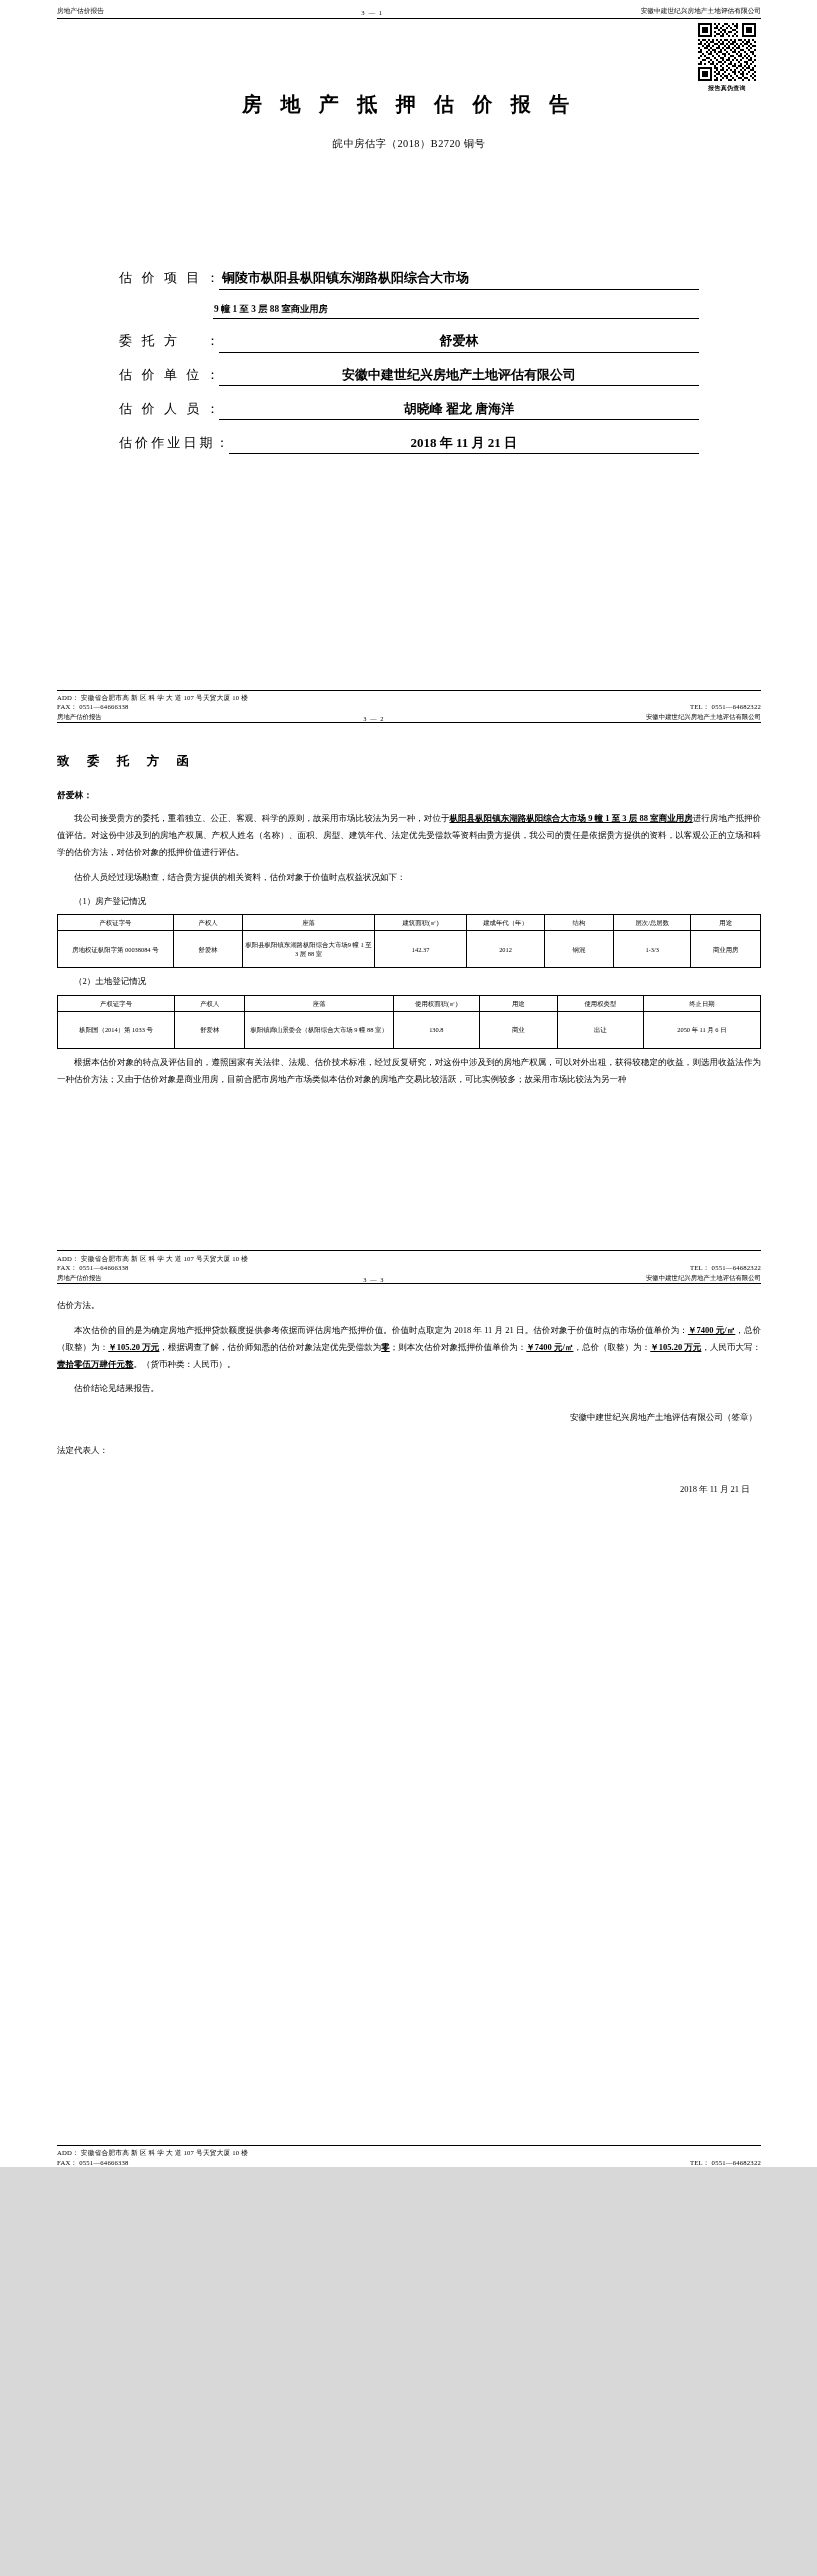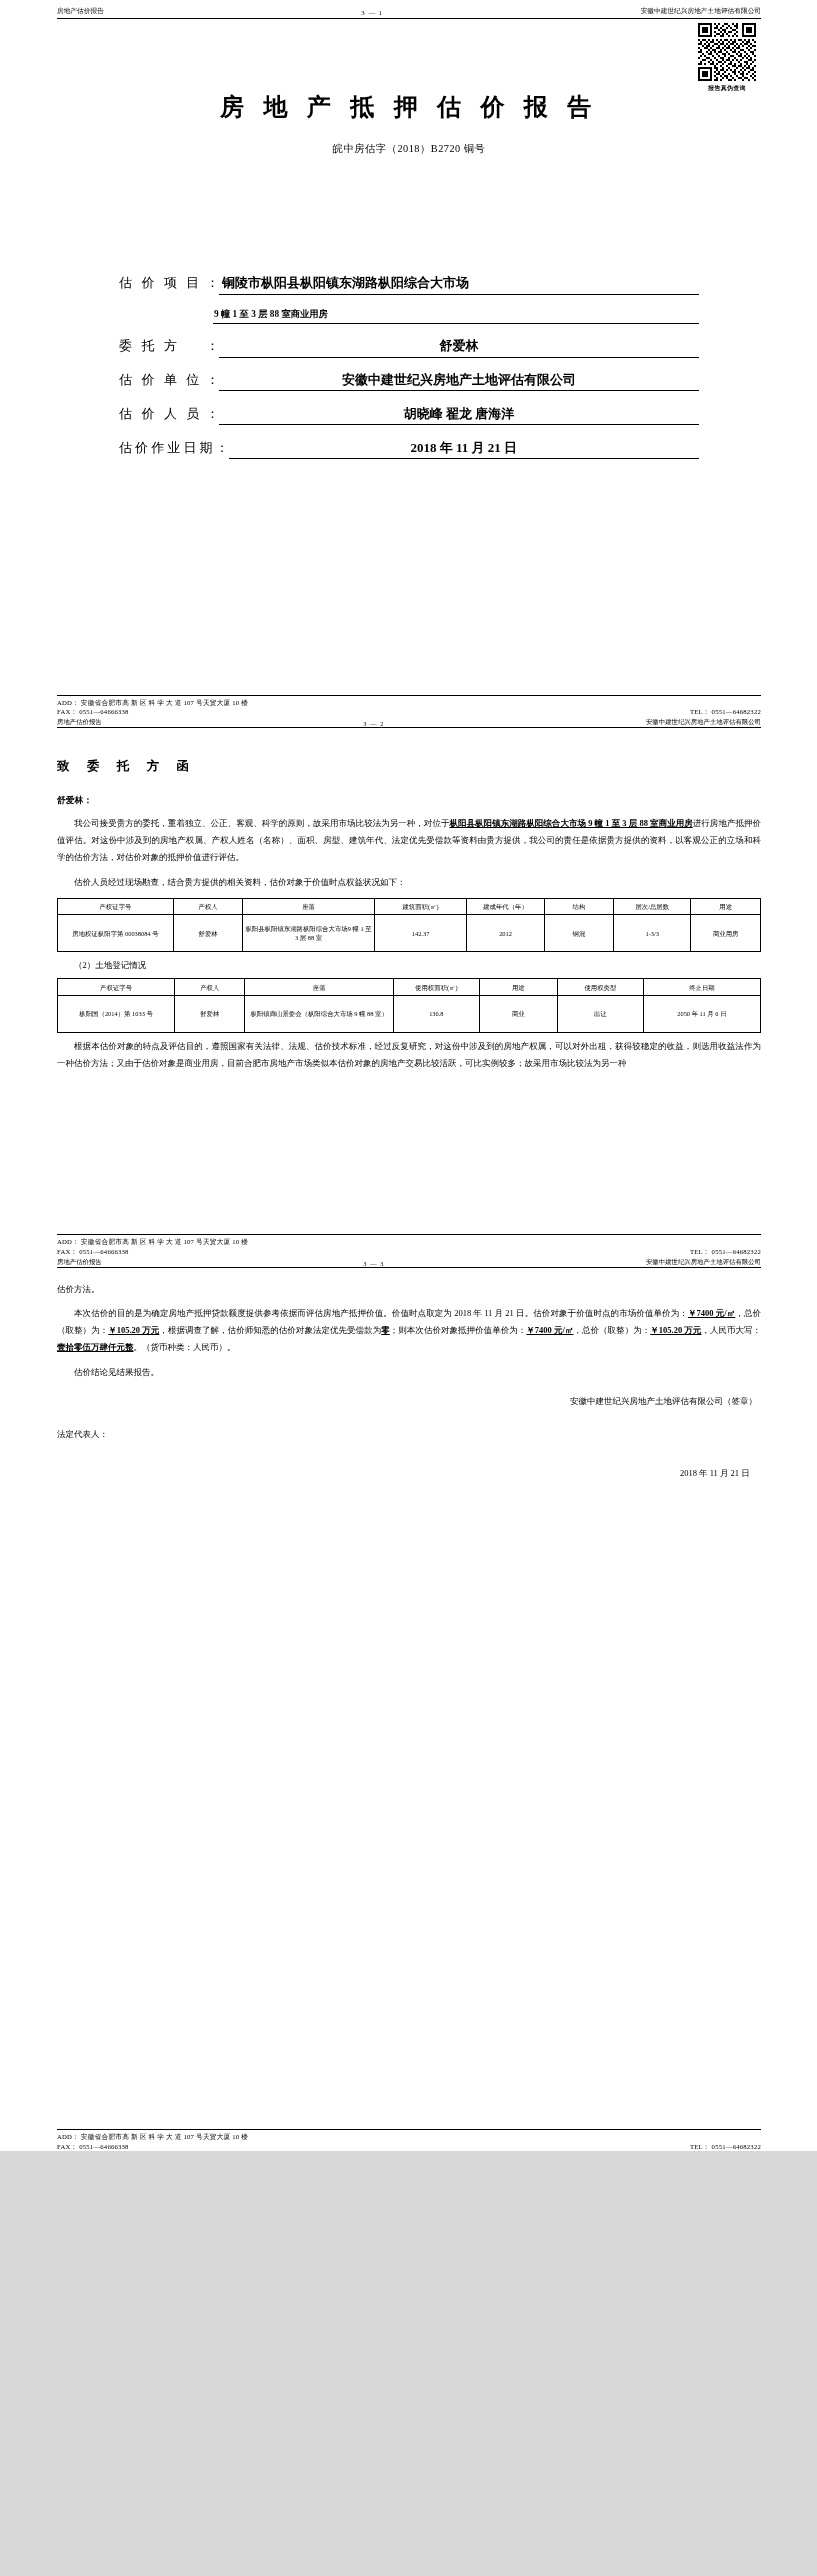--- a/index.html
+++ b/index.html
@@ -64,21 +64,21 @@
     margin-top:2.6px;
     font-size:6px;
     font-weight:bold;
     letter-spacing:0.3px;
     font-family:"Liberation Sans", sans-serif;
   }
 
   
   .cover-title {
     text-align:center;
-    font-size:24px;
+    font-size:20px;
     font-weight:bold;
     letter-spacing:6.7px;
     margin-top:72px;
     font-family:"Liberation Serif", serif;
   }
   .cover-sub {
     text-align:center;
     font-size:10.3px;
     margin-top:19.6px;
     letter-spacing:0.5px;
@@ -513,20 +513,21 @@
     <div class="doc-title">致 委 托 方 函</div>
 
     <div class="salutation">舒爱林：</div>
 
     <p class="body">
       <span>我公司接受贵方的委托，重着独立、公正、客观、科学的原则，故采用市场比较法为另一种，对位于</span><span class="b u">枞阳县枞阳镇东湖路枞阳综合大市场 9 幢 1 至 3 层 88 室商业用房</span><span>进行房地产抵押价值评估。对这份中涉及到的房地产权属、产权人姓名（名称）、面积、房型、建筑年代、法定优先受偿款等资料由贵方提供，我公司的责任是依据贵方提供的资料，以客观公正的立场和科学的估价方法，对估价对象的抵押价值进行评估。</span>
     </p>
 
     <p class="body">估价人员经过现场勘查，结合贵方提供的相关资料，估价对象于价值时点权益状况如下：</p>
 
+    <div class="sect-label">（1）房产登记情况</div>
 
     <table class="grid">
       <thead>
         <tr>
           <th style="width:15%">产权证字号</th>
           <th style="width:9%">产权人</th>
           <th style="width:17%">座落</th>
           <th style="width:12%">建筑面积(㎡)</th>
           <th style="width:10%">建成年代（年）</th>
           <th style="width:9%">结构</th>

